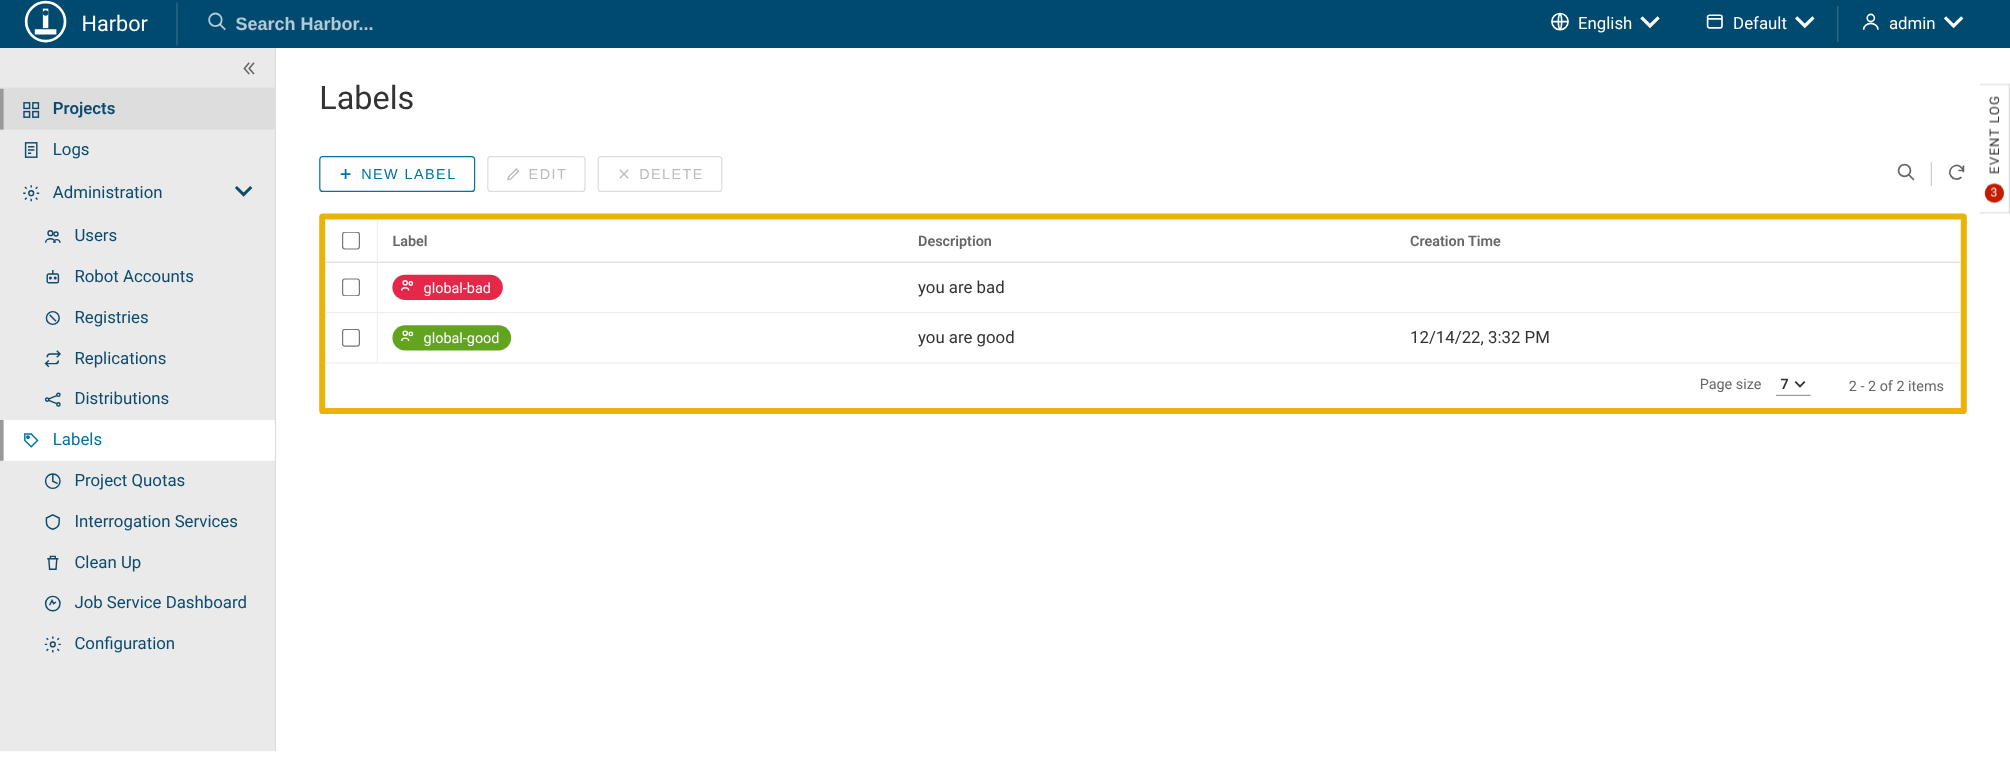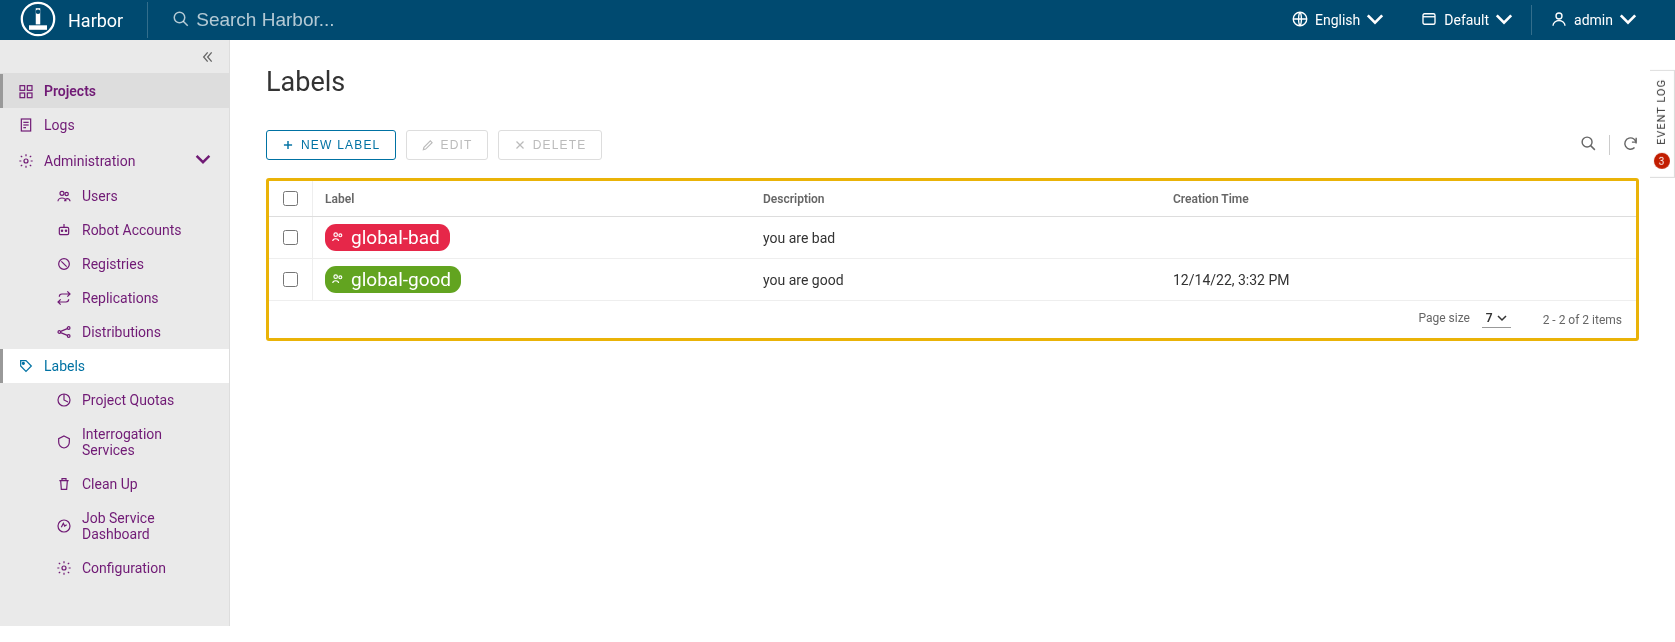--- a/index.html
+++ b/index.html
@@ -5,62 +5,62 @@
 * { box-sizing: border-box; margin: 0; padding: 0; }
 body { font-family: -apple-system, BlinkMacSystemFont, "Segoe UI", Roboto, sans-serif; font-size: 14px; color: #333; background: #fff; height: 642px; width: 1675px; overflow: hidden; }
 
 .header { background: #004a70; height: 40px; display: flex; align-items: center; padding: 0 20px; color: #fff; }
 .logo-wrap { display: flex; align-items: center; gap: 12px; }
 .logo-icon { width: 36px; height: 36px; }
 .brand { font-size: 18px; font-weight: 400; }
 .header-divider { width: 1px; height: 36px; background: rgba(255,255,255,0.2); margin: 0 24px; }
 .search-wrap { display: flex; align-items: center; flex: 1; color: rgba(255,255,255,0.7); }
 .search-wrap svg { width: 18px; height: 18px; margin-right: 6px; }
-.search-input { background: transparent; border: none; outline: none; color: #f9a8d4; font-size: 19px; width: 300px; }
+.search-input { background: transparent; border: none; outline: none; color: #f9a8d4; font-size: 15px; width: 300px; font-weight: bold; }
 .search-input::placeholder { color: rgba(255,255,255,0.7); }
 .header-right { display: flex; align-items: center; }
 .header-item { display: flex; align-items: center; gap: 6px; padding: 0 18px; cursor: pointer; }
 .header-item svg { width: 18px; height: 18px; }
 .header-sep { width: 1px; height: 30px; background: rgba(255,255,255,0.2); }
 
 .body { display: flex; height: calc(642px - 56px); }
 
 .sidebar { width: 230px; background: #eaeaea; border-right: 1px solid #ddd; position: relative; }
 .collapse-toggle { height: 34px; display: flex; align-items: center; justify-content: flex-end; padding-right: 14px; border-bottom: 1px solid #ddd; cursor: pointer; }
 .collapse-toggle svg { width: 16px; height: 16px; }
-.nav-item { display: flex; align-items: center; gap: 10px; padding: 9px 18px; cursor: pointer; color: #701a75; font-size: 14px; }
+.nav-item { display: flex; align-items: center; gap: 10px; padding: 9px 18px; cursor: pointer; color: #0c4a6e; font-size: 14px; }
 .nav-item.active { background: #ddd; font-weight: 600; border-left: 3px solid #999; padding-left: 15px; }
 .nav-item.expand { display: flex; justify-content: space-between; align-items: center; }
 .nav-item.expand .lbl { display:flex; align-items:center; gap:10px; }
-.nav-sub { padding-left: 56px; }
+.nav-sub { padding-left: 36px; }
 .nav-item.child.active { background: #fff; color: #0072a3; font-weight: 400; }
 .nav-item svg { width: 16px; height: 16px; flex-shrink:0; }
 
 .main { flex: 1; padding: 26px 36px; position: relative; }
 .page-title { font-size: 27px; font-weight: 400; margin-bottom: 32px; }
 
 .toolbar { display: flex; align-items: center; margin-bottom: 18px; }
 .btn { display: inline-flex; align-items: center; gap: 6px; padding: 7px 14px; border: 1px solid; border-radius: 3px; font-size: 12px; letter-spacing: 1.2px; background: #fff; cursor: pointer; text-transform: uppercase; }
 .btn svg { width: 14px; height: 14px; }
 .btn-new { color: #0072a3; border-color: #0072a3; justify-content: space-between; }
 .btn-disabled { color: #bbb; border-color: #ddd; cursor: not-allowed; }
 .btn + .btn { margin-left: 10px; }
 .toolbar-right { margin-left: auto; display: flex; align-items: center; gap: 12px; }
 .toolbar-right svg { width: 17px; height: 17px; cursor: pointer; color: #666; }
 .tool-sep { width:1px; height: 20px; background:#ccc; }
 
-.datagrid { border: 3px solid #eab308; border-radius: 3px; }
+.datagrid { border: 5px solid #eab308; border-radius: 3px; }
 .dg-head { display: flex; align-items: center; border-bottom: 1px solid #ddd; height: 36px; font-size: 12px; font-weight: 600; color: #666; }
 .dg-row { display: flex; align-items: center; border-bottom: 1px solid #eee; height: 42px; font-size: 14px; }
 .col-check { width: 44px; display:flex; justify-content:center; border-right: 1px solid #eee; height:100%; align-items:center; }
 .col-check input { width:15px; height:15px; }
 .col-label { width: 450px; padding-left: 12px; }
 .col-desc { width: 410px; }
 .col-time { flex:1; }
-.label-pill { display:inline-flex; align-items:center; gap:6px; padding: 2px 10px 2px 6px; border-radius: 11px; color:#fff; font-size:19px; }
+.label-pill { display:inline-flex; align-items:center; gap:6px; padding: 2px 10px 2px 6px; border-radius: 11px; color:#fff; font-size:12px; }
 .label-pill svg { width:14px; height:14px; }
 .pill-red { background:#e62749; }
 .pill-green { background:#62a420; }
 .dg-foot { display:flex; justify-content:flex-end; align-items:center; padding: 10px 14px; font-size: 12px; color:#666; gap: 32px; }
 .page-size-sel { display:inline-flex; align-items:center; gap:4px; border-bottom:1px solid #999; padding: 0 4px 2px; font-weight:600; color:#333; }
 .page-size-sel svg { width:10px;height:10px;}
 
 .event-tab { position: fixed; right: 0; top: 70px; background:#fff; border:1px solid #ddd; border-right:none; padding: 8px 4px; writing-mode: vertical-rl; transform: rotate(180deg); font-size: 11px; letter-spacing: 1px; cursor:pointer; display:flex; align-items:center; gap:8px;}
 .event-badge { background:#c21d00; color:#fff; border-radius:50%; width:16px;height:16px; display:inline-flex; align-items:center; justify-content:center; font-size:10px; transform: rotate(180deg); writing-mode: horizontal-tb; }
 </style>

